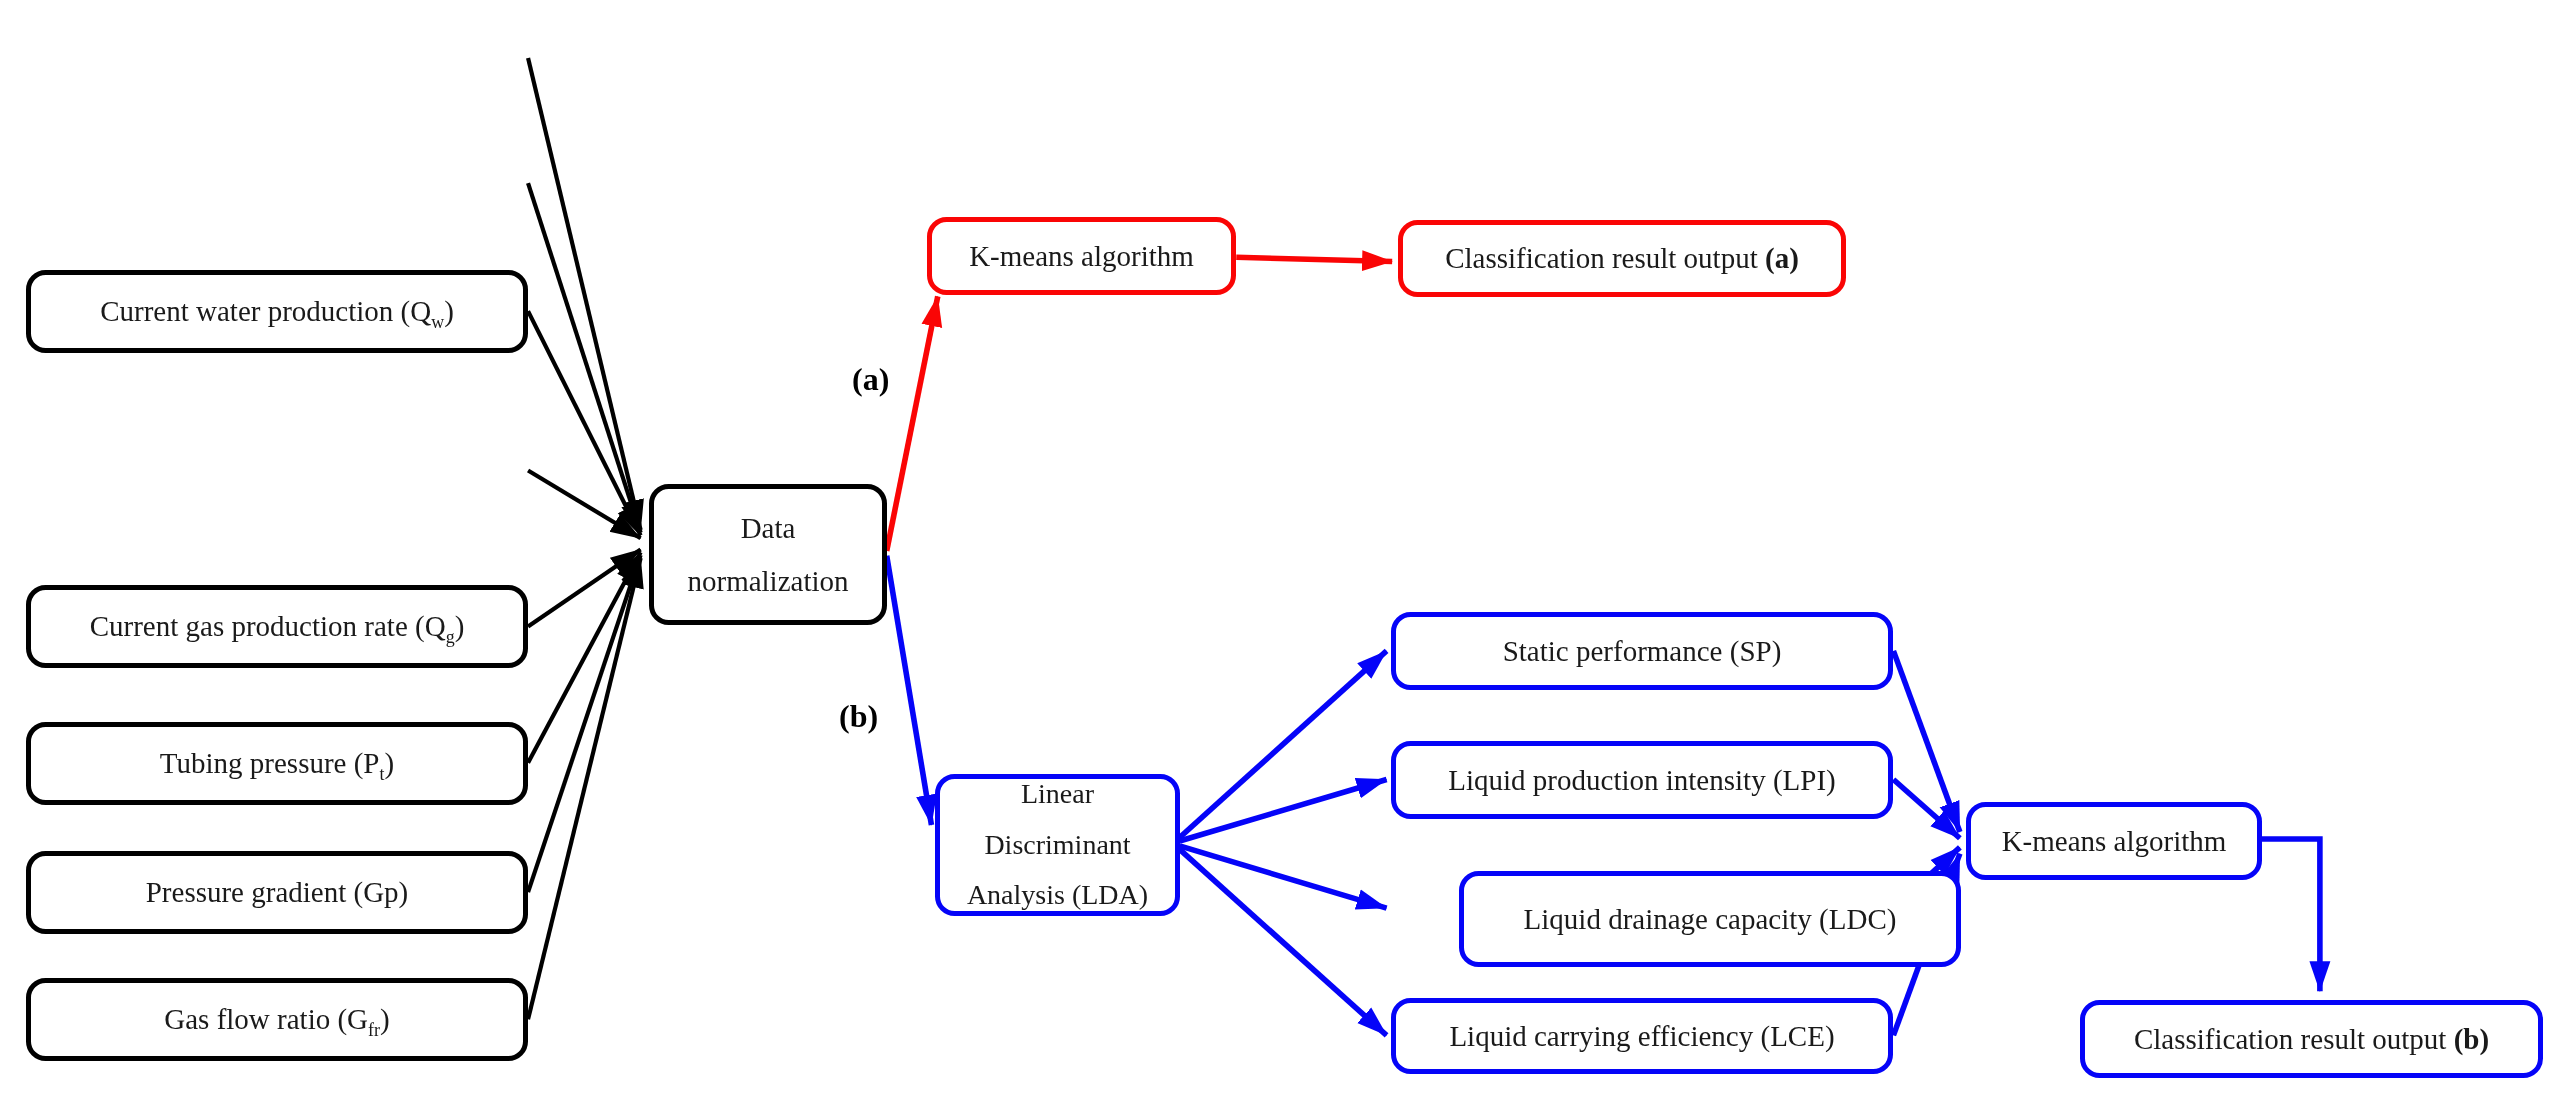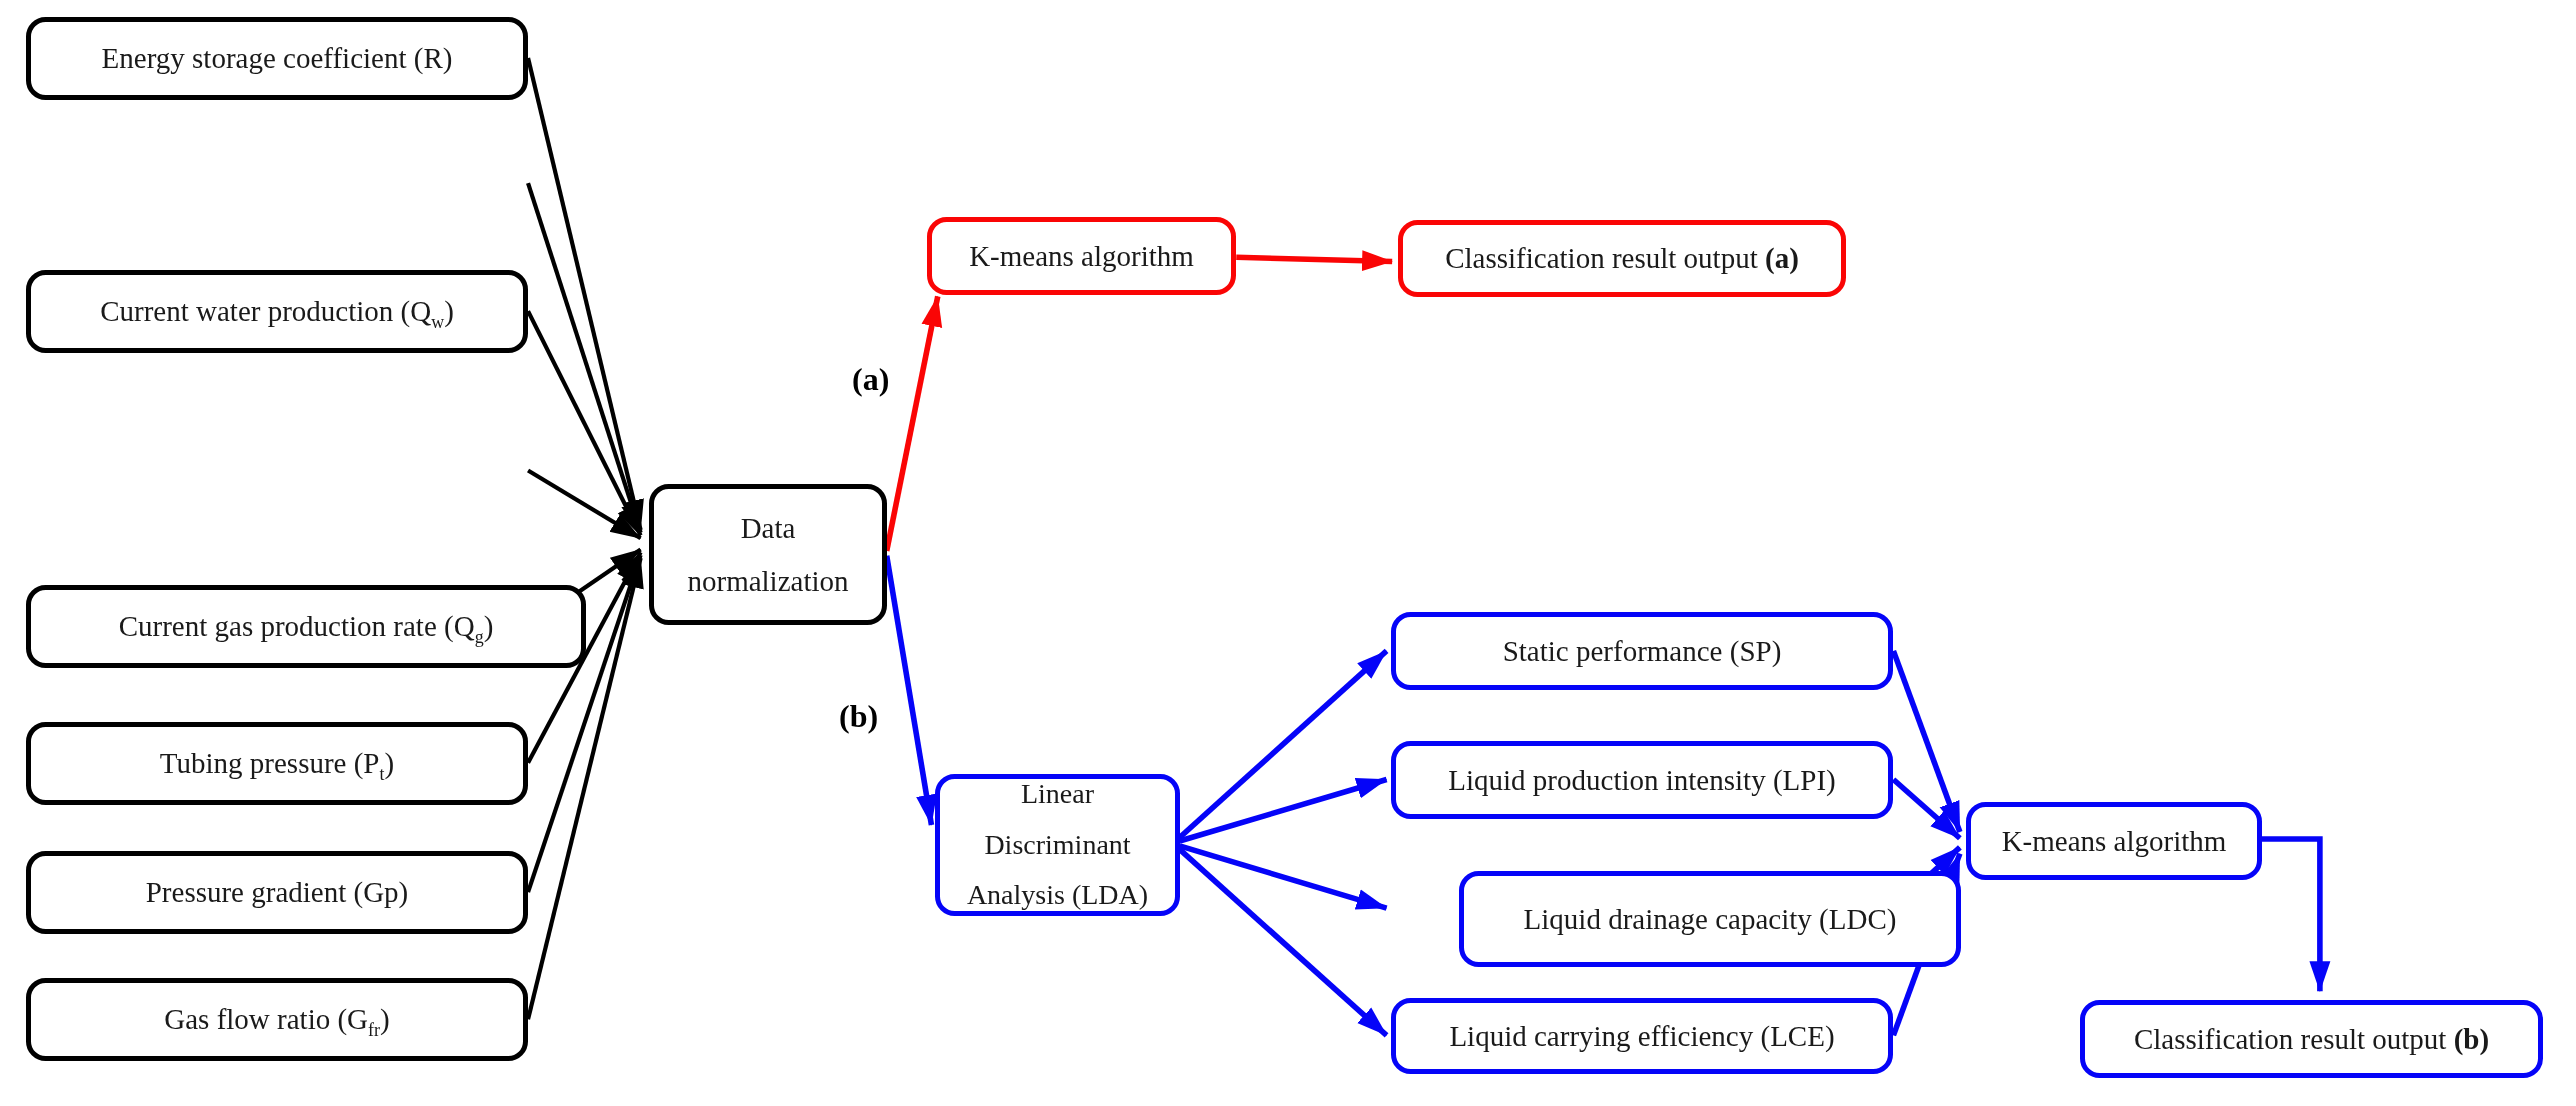--- a/index.html
+++ b/index.html
@@ -63,27 +63,24 @@
       <path d="M1687,1210 L1983,1299" marker-end="url(#ah-blue)"></path>
       <path d="M1687,1215 L1983,1481" marker-end="url(#ah-blue)"></path>
       <path d="M2708,931 L2803,1190" marker-end="url(#ah-blue)"></path>
       <path d="M2708,1115 L2803,1199" marker-end="url(#ah-blue)"></path>
       <path d="M2708,1299 L2803,1212" marker-end="url(#ah-blue)"></path>
       <path d="M2708,1481 L2803,1221" marker-end="url(#ah-blue)"></path>
       <path d="M3234,1200 L3318,1200 L3318,1418" marker-end="url(#ah-blue)"></path>
     </g>
   </svg>
 
-  <div class="node" style="left:26px;top:17px;width:502px;height:83px;">
-    <span><span>Energy storage coefficient (R)</span><sub></sub><span></span></span>
-  </div>
   <div class="node" style="left:26px;top:270px;width:502px;height:83px;">
     <span><span>Current water production (Q</span><sub>w</sub><span>)</span></span>
   </div>
-  <div class="node" style="left:26px;top:585px;width:560px;height:83px;">
+  <div class="node" style="left:26px;top:585px;width:502px;height:83px;">
     <span><span>Current gas production rate (Q</span><sub>g</sub><span>)</span></span>
   </div>
   <div class="node" style="left:26px;top:722px;width:502px;height:83px;">
     <span><span>Tubing pressure (P</span><sub>t</sub><span>)</span></span>
   </div>
   <div class="node" style="left:26px;top:851px;width:502px;height:83px;">
     <span><span>Pressure gradient (Gp)</span><sub></sub><span></span></span>
   </div>
   <div class="node" style="left:26px;top:978px;width:502px;height:83px;">
     <span><span>Gas flow ratio (G</span><sub>fr</sub><span>)</span></span>

